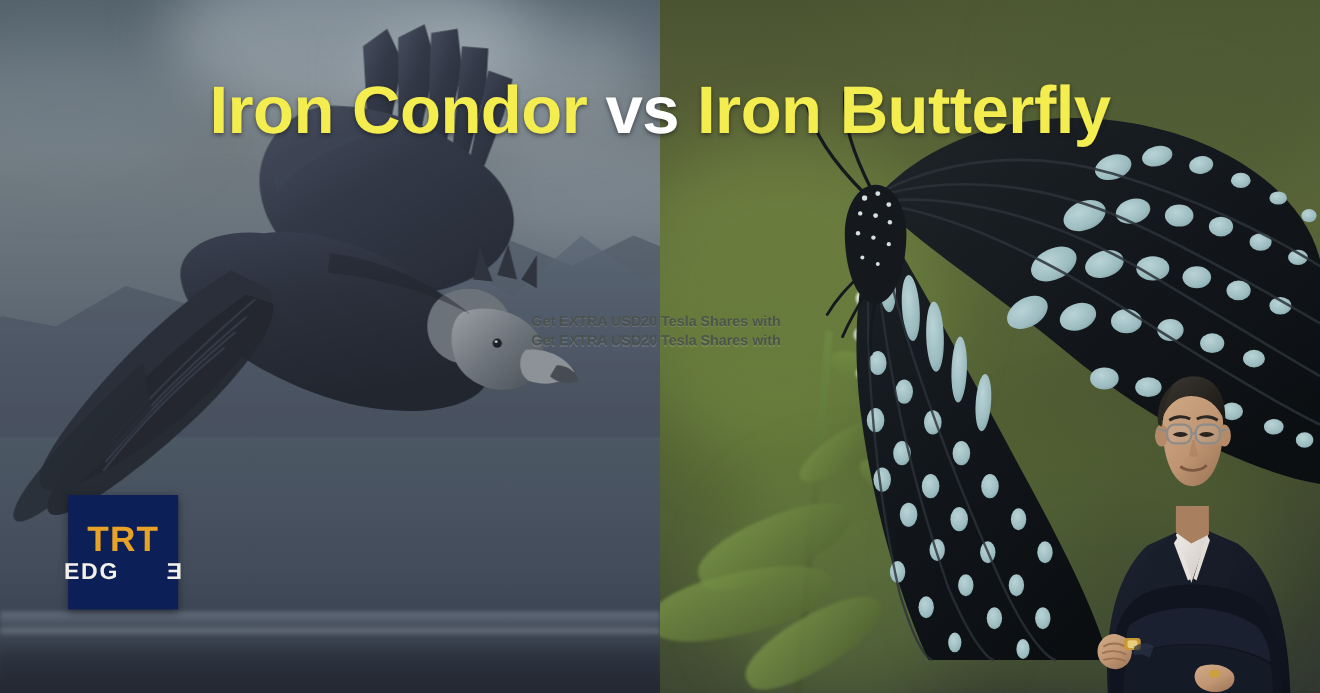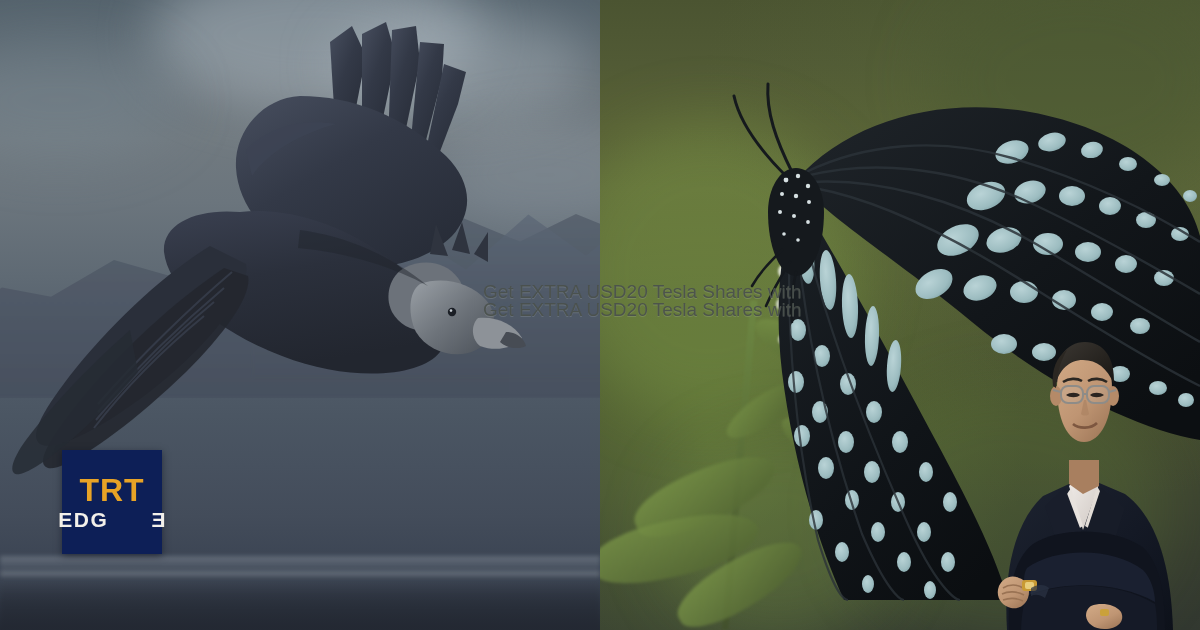--- a/index.html
+++ b/index.html
@@ -128,24 +128,25 @@
     font-size:61px; font-weight:bold; line-height:1.05;
     letter-spacing:-.5px;
     white-space:nowrap;
     text-shadow:0 2px 4px rgba(20,22,26,.55);
   }
   .t-yellow{ color:#f4ed4f; }
   .t-white{ color:#ffffff; }
 
   .promo{
     position:absolute; left:483px; top:283px;
-    font-size:19px; line-height:18px;
+    font-size:13px; line-height:18px;
     color:rgba(74,80,76,.92);
     text-shadow:0 1px 0 rgba(220,225,215,.16);
     white-space:nowrap;
+    font-weight:bold;
   }
 
   .sub{
     position:absolute; left:0; right:0; top:446px;
     text-align:center;
   }
   .sub-l1{
     font-size:46px; font-weight:bold; color:#fdfdfb; line-height:54px;
     letter-spacing:-.3px;
     text-shadow:0 2px 5px rgba(18,20,24,.55);
@@ -509,20 +510,25 @@
 
       <rect x="135" y="279" width="9" height="7" rx="2" fill="#caa13b"></rect>
 
       <rect x="57" y="250" width="15" height="11" rx="3" fill="#c99a34"></rect>
       <rect x="60" y="252" width="9" height="7" rx="2" fill="#e8cd7c"></rect>
 
       <path d="M66 258 C72 254 80 254 84 258 L80 268 C74 264 70 264 66 266 Z" fill="#2b3344" opacity=".7"></path>
     </svg>
   </div>
 
+  <div class="title">
+    <span class="t-yellow">Iron Condor</span>
+    <span class="t-white">vs</span>
+    <span class="t-yellow">Iron Butterfly</span>
+  </div>
 
   <div class="promo">
     <div>Get EXTRA USD20 Tesla Shares with</div>
     <div>Get EXTRA USD20 Tesla Shares with</div>
   </div>
 
   <div class="sub">
   </div>
 
   <div class="logo">

